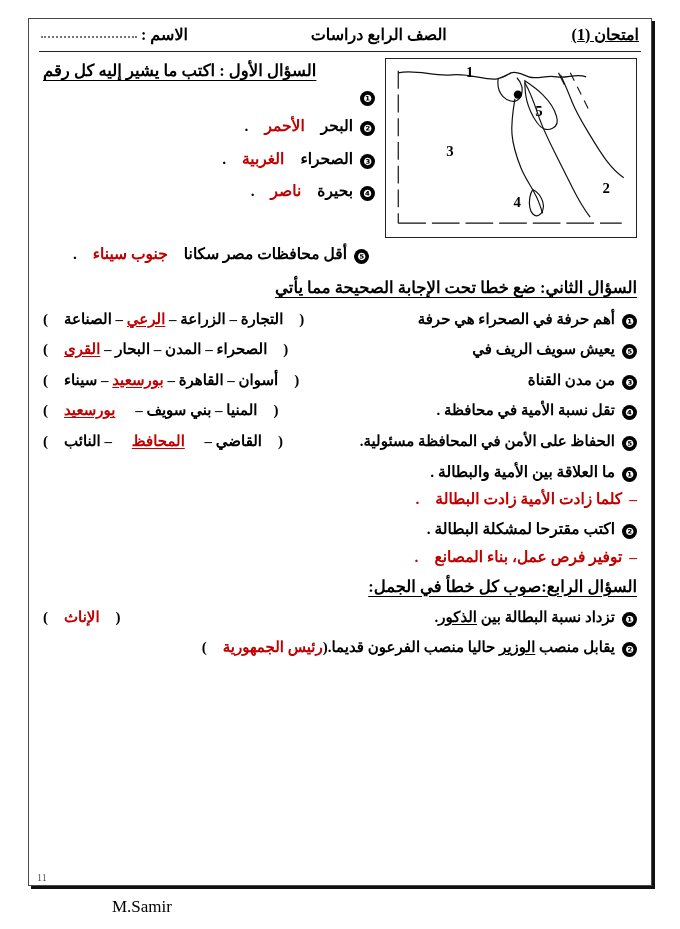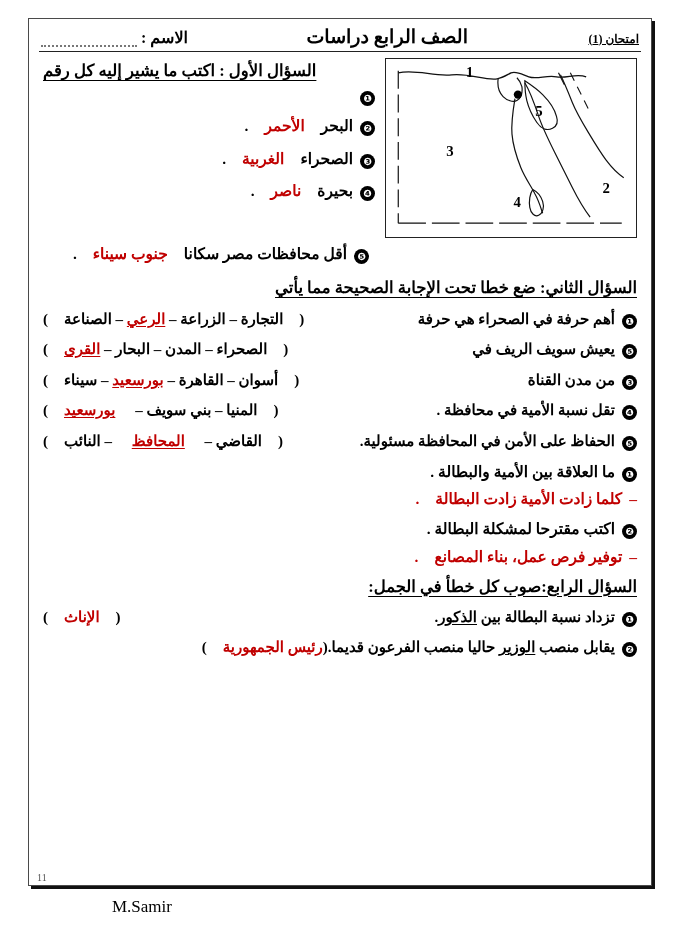--- a/index.html
+++ b/index.html
@@ -37,36 +37,36 @@
     justify-content: space-between;
     padding: 6px 12px 2px 12px;
     height: 32px;
     box-sizing: border-box;
   }
   .hdr-name {
     font-size: 16px;
     font-weight: bold;
     white-space: nowrap;
     display: flex;
-    align-items: flex-end;
+    align-items: flex-start;
   }
   .hdr-name .dots {
     display: inline-block;
     width: 96px;
     border-bottom: 2px dotted #777;
     margin-right: 4px;
     height: 11px;
   }
   .hdr-center {
-    font-size: 19px;
+    font-size: 16px;
     font-weight: bold;
     white-space: nowrap;
   }
   .hdr-exam {
-    font-size: 12px;
+    font-size: 16px;
     font-weight: bold;
     white-space: nowrap;
     margin-left: 2px;
     text-decoration: underline;
   }
   .header-rule {
     border: 0;
     border-top: 1.3px solid #222;
     margin: 0 10px 0 10px;
   }

